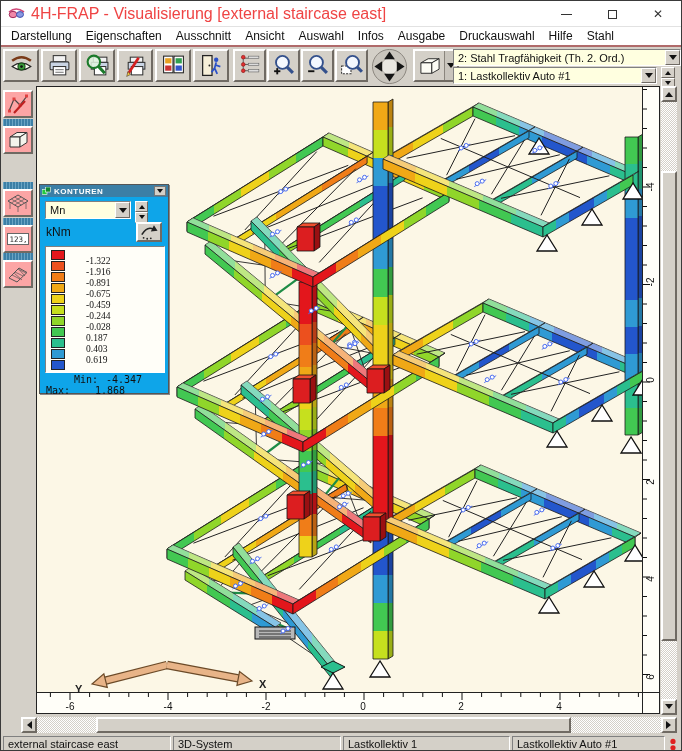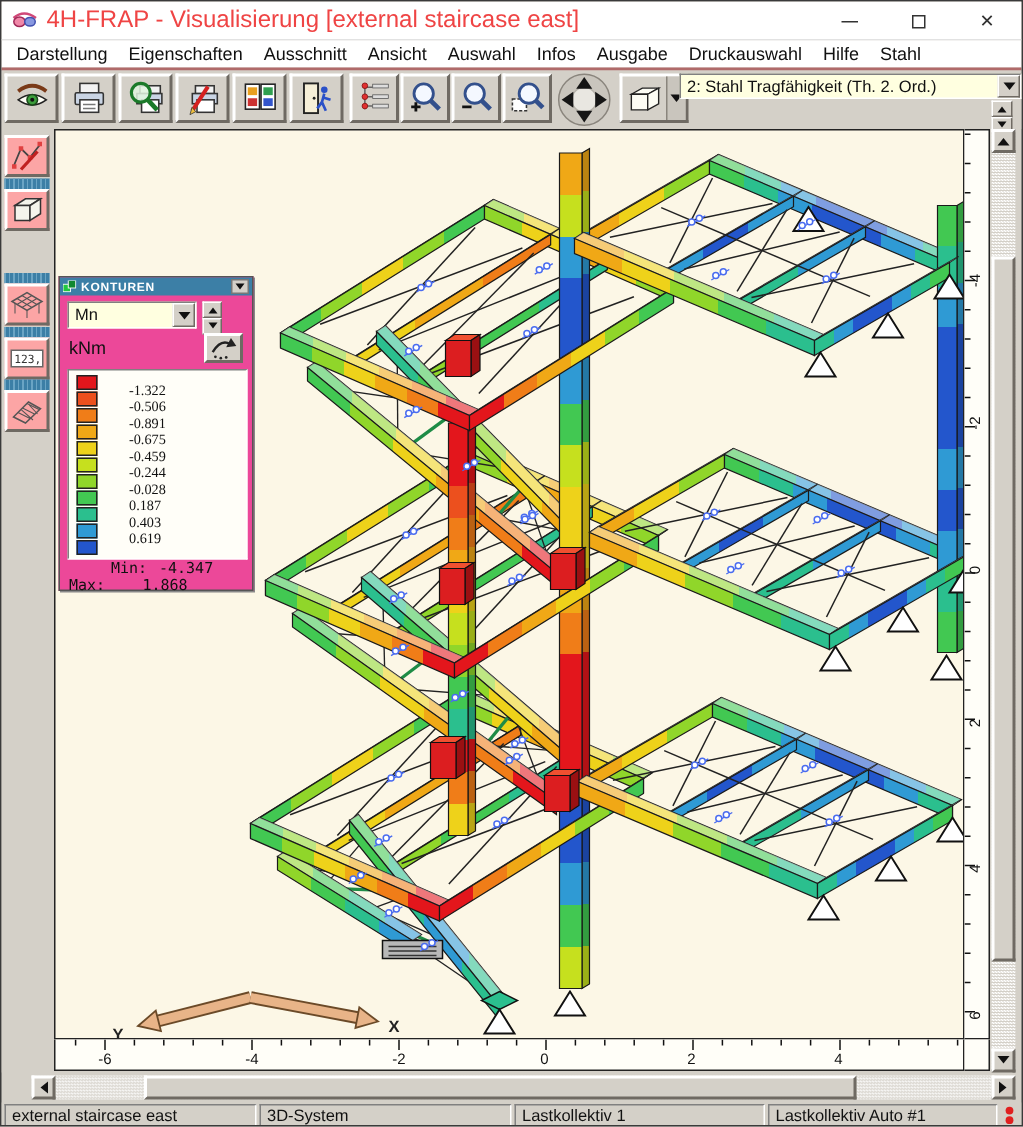--- a/index.html
+++ b/index.html
@@ -80,21 +80,21 @@
   .tri{width:0;height:0;border:4px solid transparent;}
   .tri.up{border-bottom:5px solid #111;margin-bottom:3px;}
   .tri.dn{border-top:5px solid #111;margin-top:3px;}
   .tri.lf{border-right:5px solid #111;margin-right:3px;}
   .tri.rt{border-left:5px solid #111;margin-left:3px;}
   
   .statusbar{position:absolute;left:0;top:734px;width:100%;height:17px;background:#d4d0c8;}
   .scell{position:absolute;top:1px;height:15px;border:1px solid;border-color:#808080 #ffffff #ffffff #808080;
     font-size:11px;color:#111;padding:1px 4px;white-space:nowrap;overflow:hidden;}
   
-  .konturen{position:absolute;left:38px;top:183px;width:130px;height:210px;background:#ec4899;
+  .konturen{position:absolute;left:38px;top:183px;width:130px;height:210px;background:#0ea5e9;
     border:1px solid #555;box-shadow:1px 1px 0 #888;}
   .kontitle{position:absolute;left:0;top:0;width:100%;height:12px;background:#3c7fa6;
     display:flex;align-items:center;}
   .kontitle svg{width:9px;height:8px;margin:0 3px 0 2px;}
   .kontext{font-size:8px;font-weight:bold;color:#ffffff;letter-spacing:.5px;}
   .konbtn{position:absolute;right:2px;top:1px;width:12px;height:10px;background:#d4d0c8;
     border:1px solid #777;display:flex;align-items:center;justify-content:center;}
   .konbtn .tri-down{border-width:3px;border-top-width:4px;margin-top:3px;}
   .kcombo{position:absolute;left:5px;top:16px;width:86px;height:18px;}
   .kspin{position:absolute;left:95px;top:16px;width:13px;height:18px;}
@@ -168,20 +168,26 @@
           <path d="M3 7.5 L15 7.5 L15 19 L3 19 Z" fill="#fcfcf4" stroke="#222"></path>
           <path d="M15 7.5 L23 3 L23 14.5 L15 19 Z" fill="#fcfcf4" stroke="#222"></path>
         </svg>
       </span>
       <span class="dropbtn">
           <span class="tri-down"></span>
         </span>
     </div>
     <div class="combo" style="left:452px;top:2px;width:228px;">
       <span class="ctext">2: Stahl Tragfähigkeit (Th. 2. Ord.)</span>
+      <span class="cbtn">
+          <span class="tri-down"></span>
+        </span>
+    </div>
+    <div class="combo" style="left:452px;top:20px;width:204px;">
+      <span class="ctext">1: Lastkollektiv Auto #1</span>
       <span class="cbtn">
           <span class="tri-down"></span>
         </span>
     </div>
     <div class="spinner" style="left:660px;top:20px;">
       <span class="spinbtn">
           <span class="tri-up-s"></span>
         </span>
       <span class="spinbtn">
           <span class="tri-dn-s"></span>
@@ -1057,21 +1063,21 @@
         <span class="swatch" style="top: 25px; background: rgb(240, 125, 24);"></span>
         <span class="swatch" style="top: 36px; background: rgb(240, 168, 22);"></span>
         <span class="swatch" style="top: 47px; background: rgb(238, 210, 26);"></span>
         <span class="swatch" style="top: 58px; background: rgb(198, 224, 30);"></span>
         <span class="swatch" style="top: 69px; background: rgb(144, 214, 42);"></span>
         <span class="swatch" style="top: 80px; background: rgb(66, 200, 82);"></span>
         <span class="swatch" style="top: 91px; background: rgb(43, 191, 142);"></span>
         <span class="swatch" style="top: 102px; background: rgb(47, 154, 212);"></span>
         <span class="swatch" style="top: 113px; background: rgb(35, 86, 204);"></span>
         <span class="lval" style="top: 9px;">-1.322</span>
-        <span class="lval" style="top: 20px;">-0.506</span>
+        <span class="lval" style="top: 20px;">-1.916</span>
         <span class="lval" style="top: 31px;">-0.891</span>
         <span class="lval" style="top: 42px;">-0.675</span>
         <span class="lval" style="top: 53px;">-0.459</span>
         <span class="lval" style="top: 64px;">-0.244</span>
         <span class="lval" style="top: 75px;">-0.028</span>
         <span class="lval" style="top: 86px;">0.187</span>
         <span class="lval" style="top: 97px;">0.403</span>
         <span class="lval" style="top: 108px;">0.619</span>
       </div>
     <div class="kminmax" style="top:189px;padding-left:28px;">

